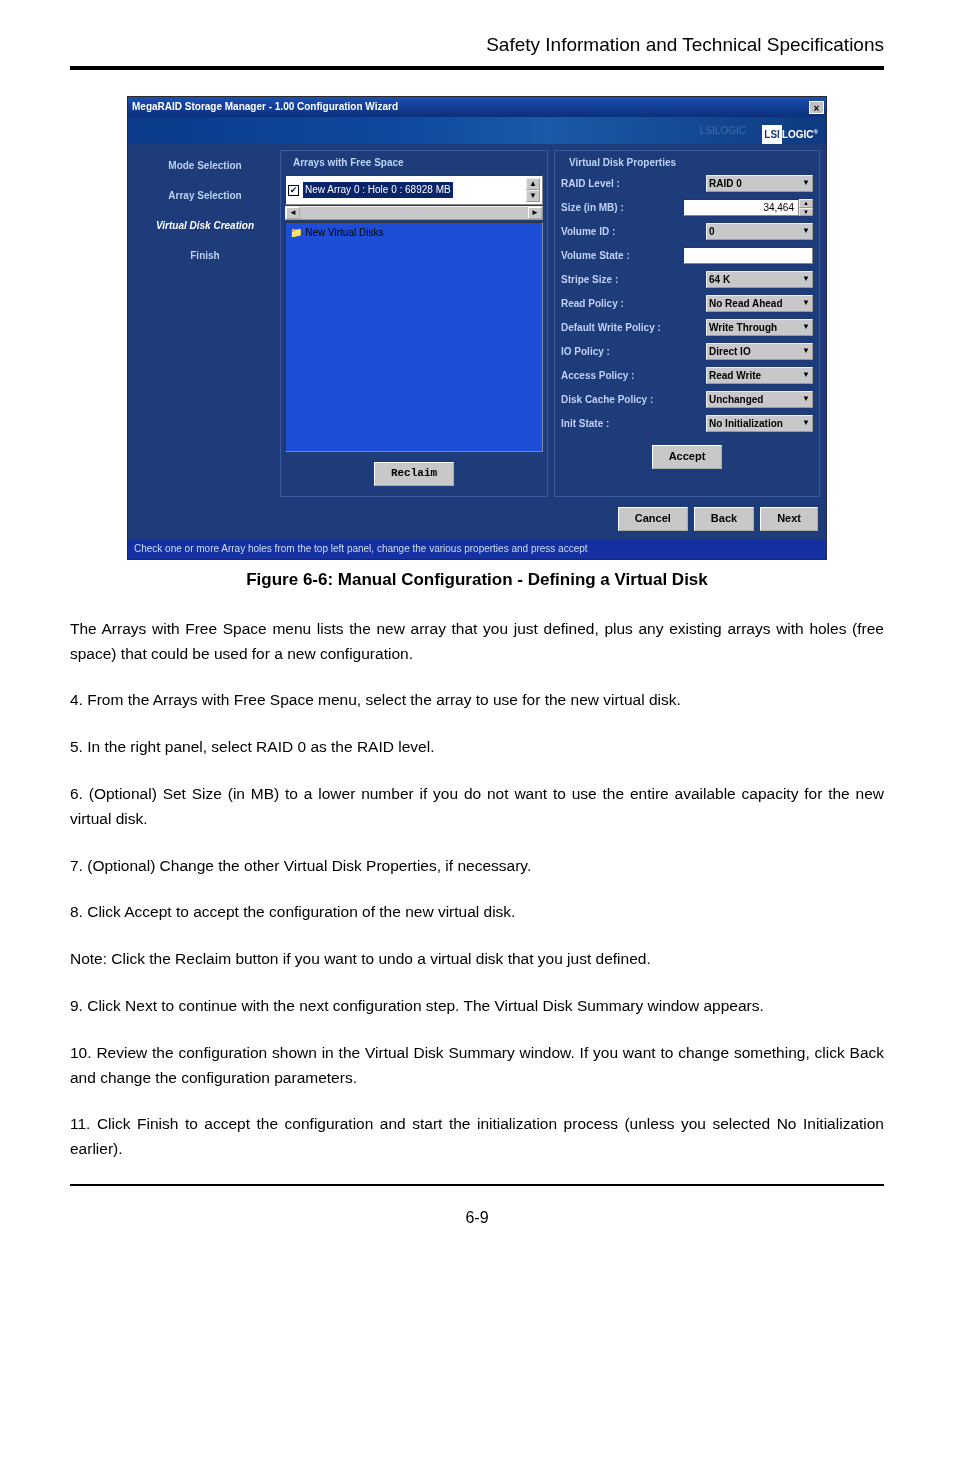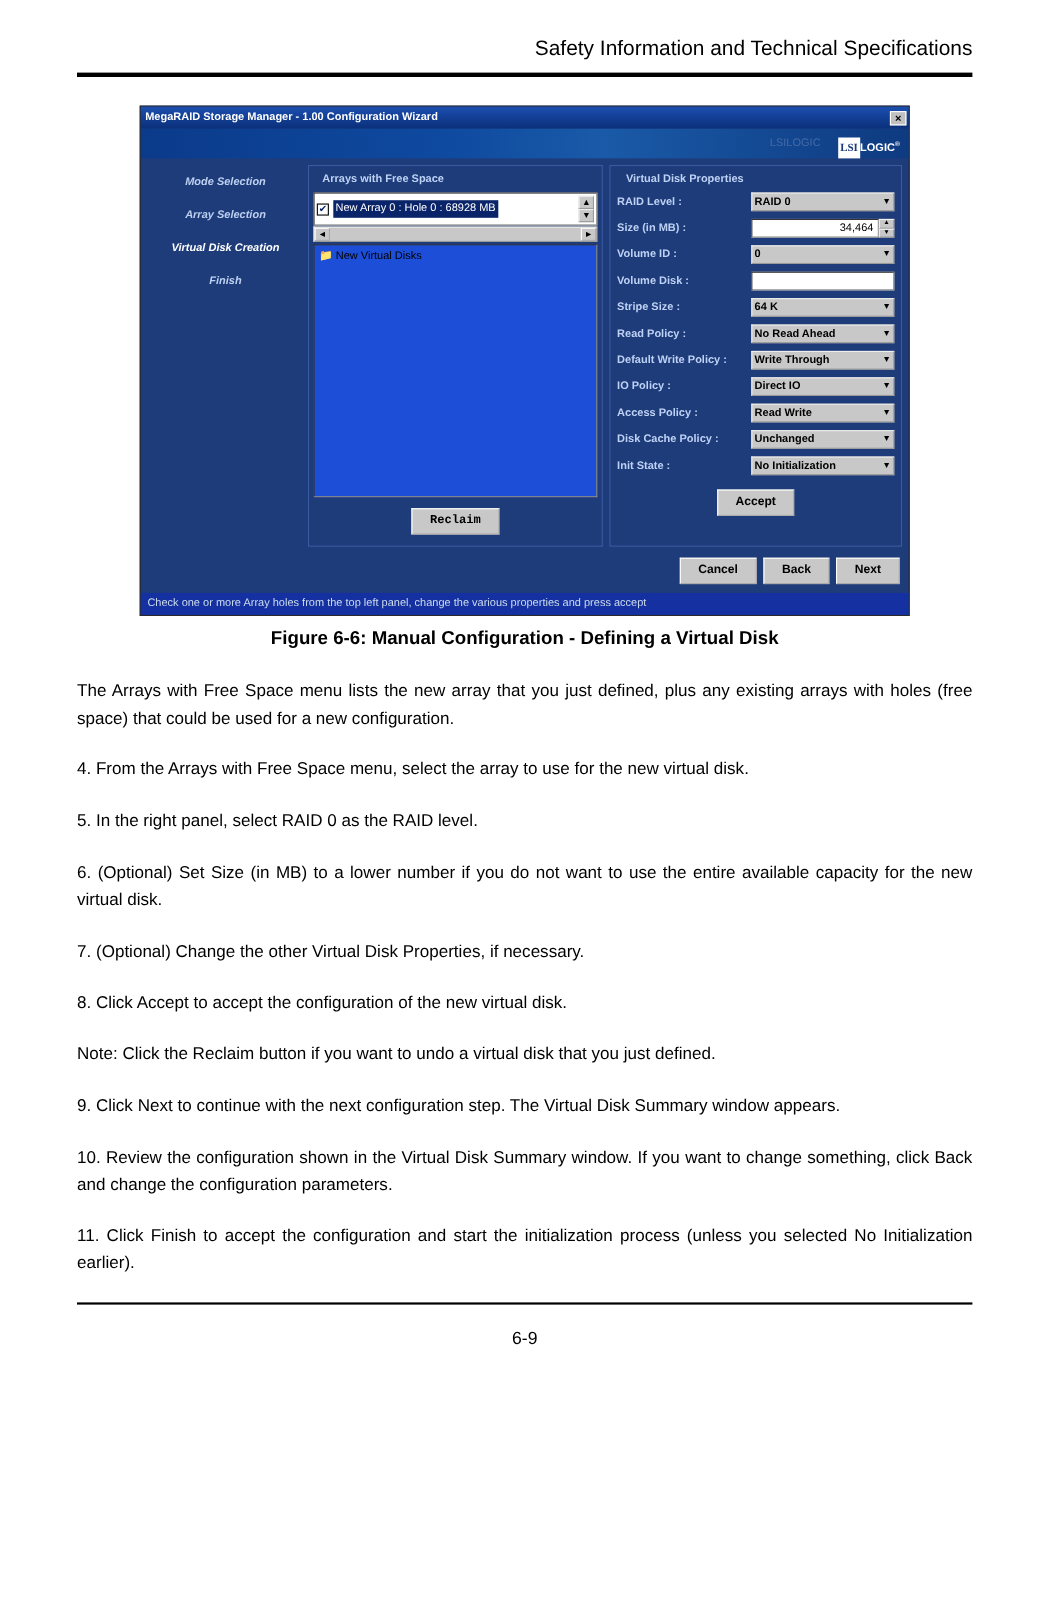--- a/index.html
+++ b/index.html
@@ -58,42 +58,42 @@
     background: linear-gradient(90deg,#0b3a8a,#0e4aa0 40%,#1a5aa8 60%,#0e3a80);
     position: relative;
   }
   .brand {
     position: absolute;
     right: 8px;
     top: 10px;
     font-size: 10px;
     font-weight: bold;
   }
-  .brand .lsi { background:#fff; color:#1a3a7a; padding:4px 2px;font-family:Liberation Serif, serif; }
+  .brand .lsi { background:#fff; color:#1a3a7a; padding:4px 2px; }
   .brand .logic { color:#fff; }
   .bannerfade {
     position:absolute; right:80px; top:6px; font-size:10px; color:#446aa8;
   }
   .workarea {
     display: flex;
     padding: 6px 6px 2px 6px;
     gap: 6px;
   }
   .sidebar {
     width: 140px;
     display: flex;
     flex-direction: column;
     gap: 14px;
     padding: 8px 0 0 2px;
     font-size: 10px;
     font-weight: bold;
     color: #bcd0f0;
   }
   .sidebar .active { color:#fff; font-style: italic; }
-  .sidebar div { text-align: center; font-style: italic; }
+  .sidebar div { text-align: center; }
   .fsgroup {
     border: 1px solid #3a5aa0;
     padding: 4px;
     width: 268px;
   }
   .fsgroup-title, .vdgroup-title {
     color:#bed2f5; font-size:10px; font-weight:bold; margin: -10px 0 4px 4px;
     background:#1E3B7A; display:inline-block; padding:0 4px;
   }
   .listbox {
@@ -137,21 +137,21 @@
     border: 1px solid #3a5aa0;
     padding: 4px 6px;
     flex: 1;
   }
   .proprow {
     display:flex; justify-content:space-between; align-items:center;
     margin-bottom: 7px; gap:6px;
   }
   .proprow label { color:#bed2f5; font-size:10px; font-weight:bold; flex:1;}
   .combo {
-    width: 130px; height:17px; background:#c8c8c8; border:1px outset #eee;
+    width: 107px; height:17px; background:#c8c8c8; border:1px outset #eee;
     display:flex; align-items:center; padding:0 2px; color:#000; font-size:10px;
     font-weight:bold;
     justify-content:space-between;
   }
   .combo .tri { font-size:8px; }
   .txtin {
     width: 130px; height:17px; background:#fff; border:1px inset #888;
     padding:0 2px; color:#000; font-size:10px;
   }
   .numcombo {
@@ -255,21 +255,21 @@
           </div>
         </div>
         <div class="proprow">
           <label>Volume ID :</label>
           <div class="combo">
               <span>0</span>
               <span class="tri">▼</span>
             </div>
         </div>
         <div class="proprow">
-          <label>Volume Disk :</label>
+          <label>Volume State :</label>
           <div class="txtin"></div>
         </div>
         <div class="proprow">
           <label>Stripe Size :</label>
           <div class="combo">
               <span>64 K</span>
               <span class="tri">▼</span>
             </div>
         </div>
         <div class="proprow">

